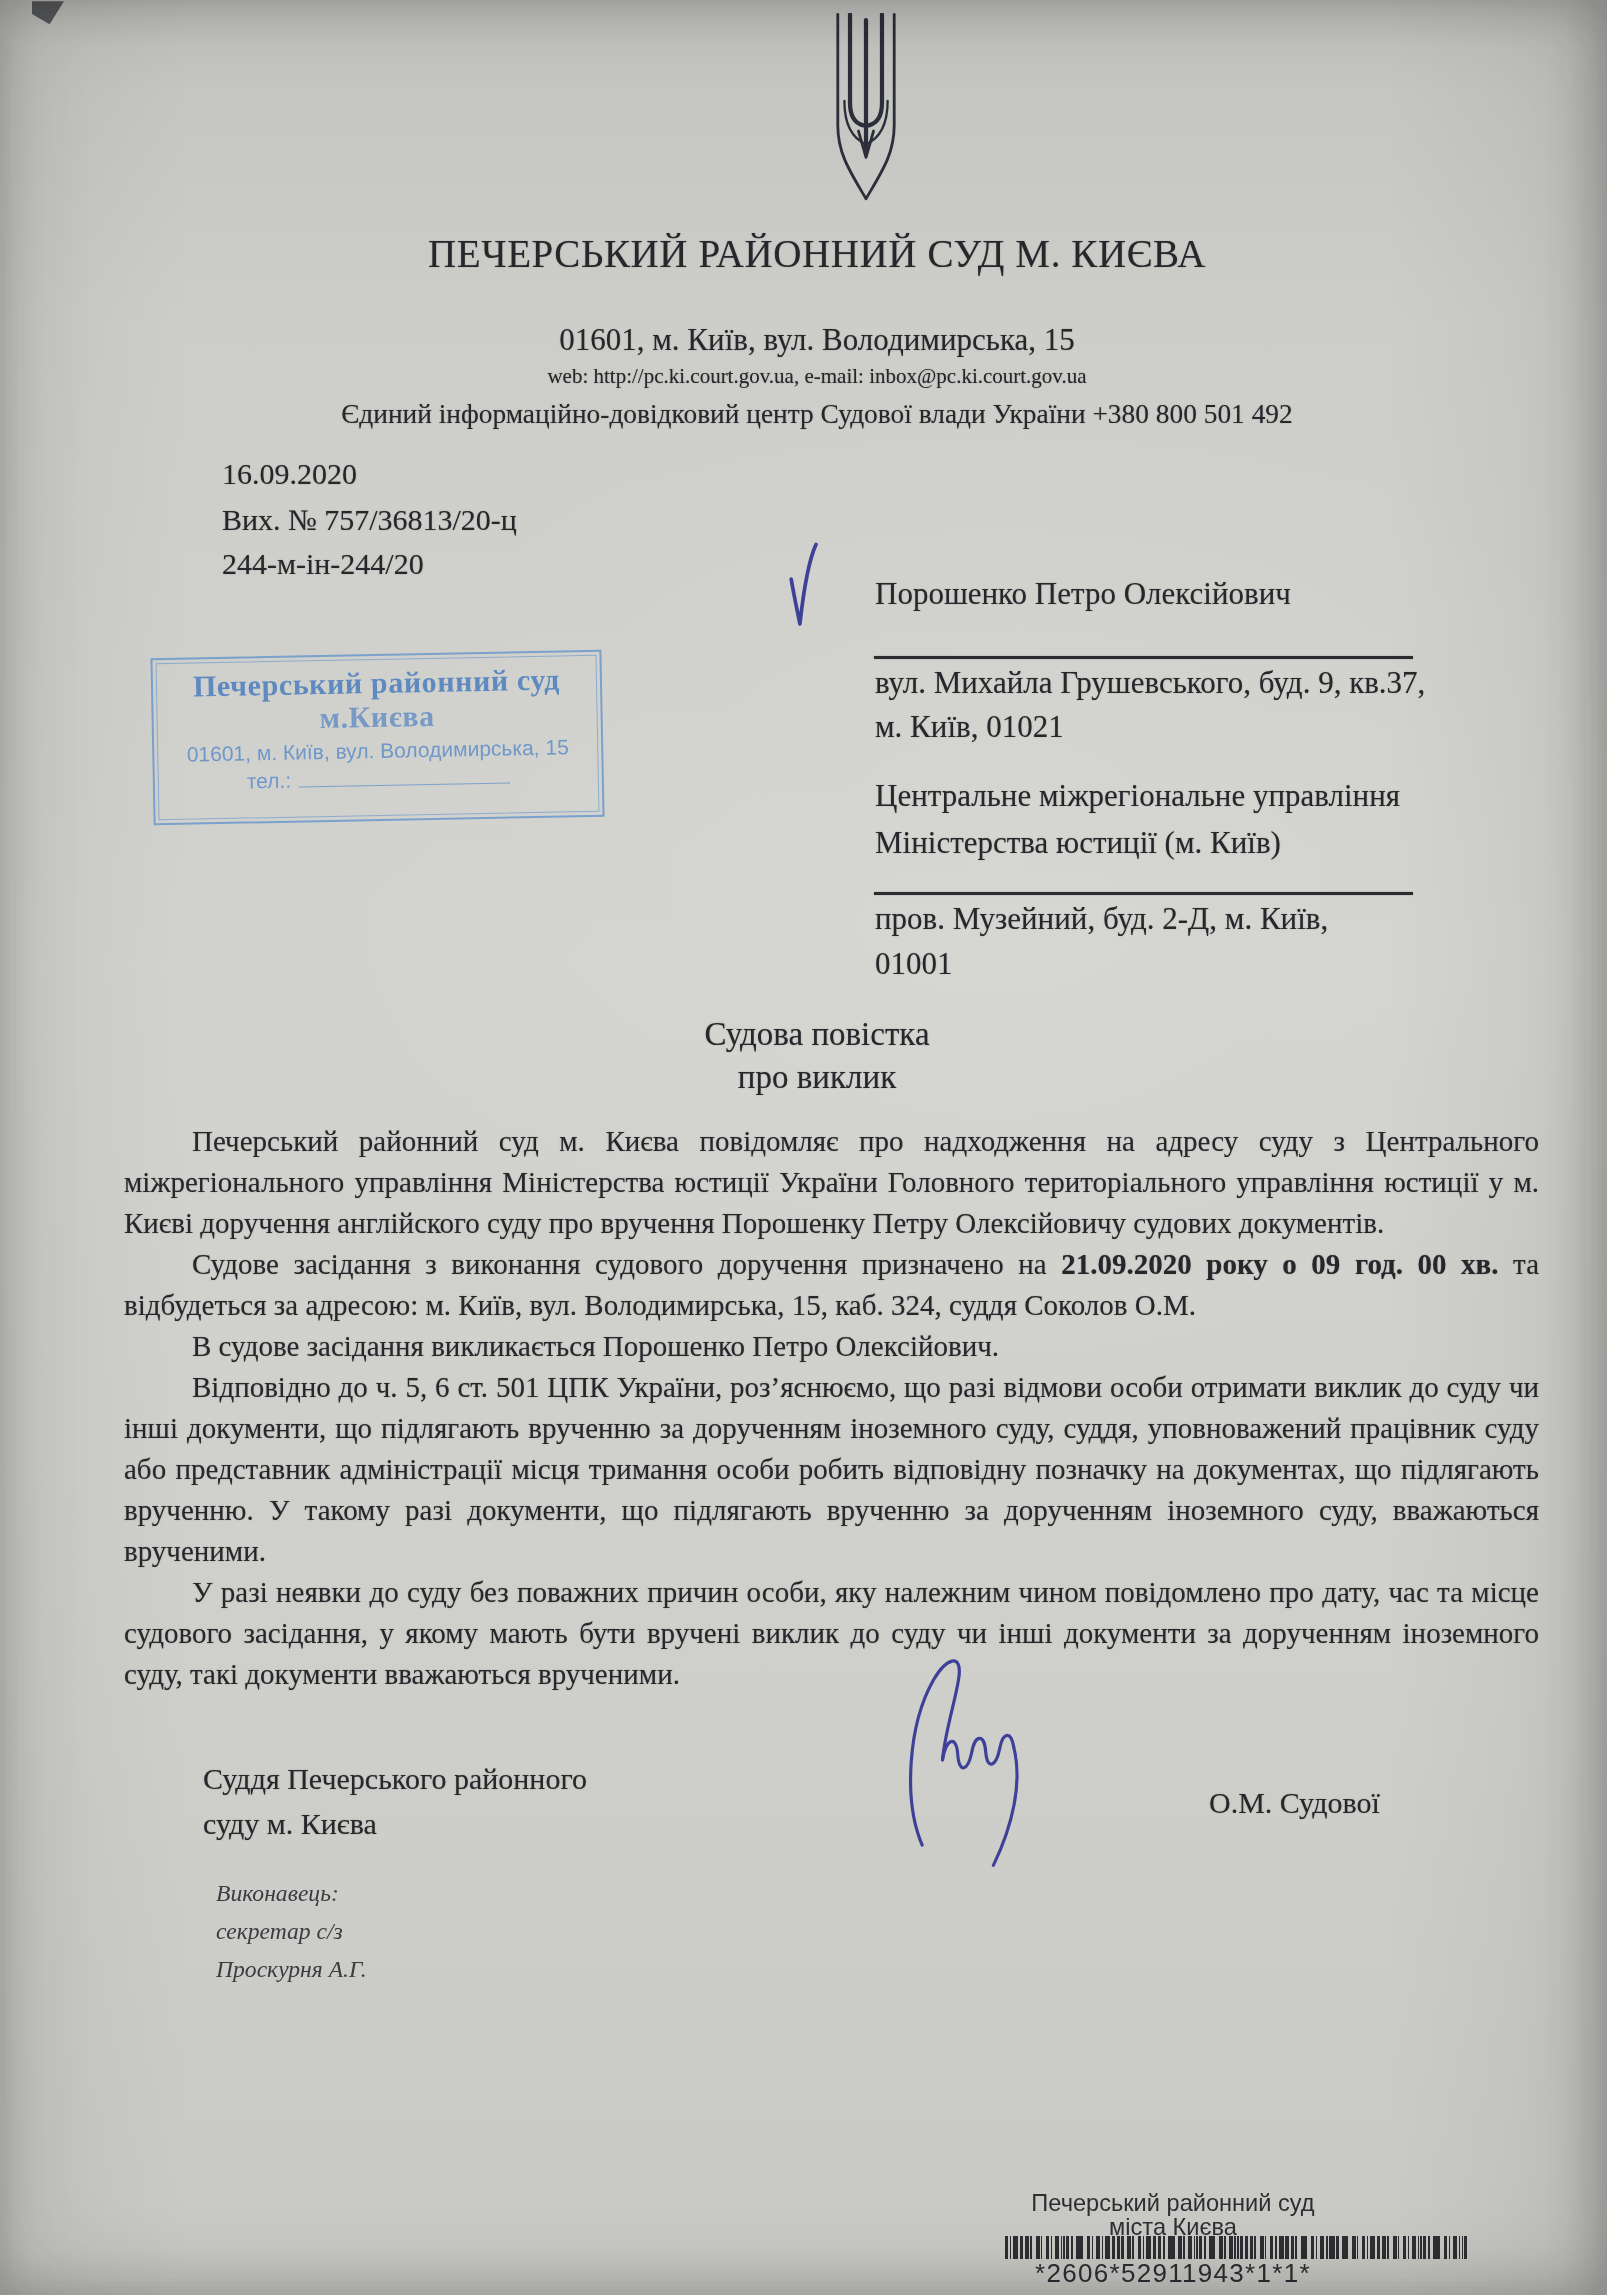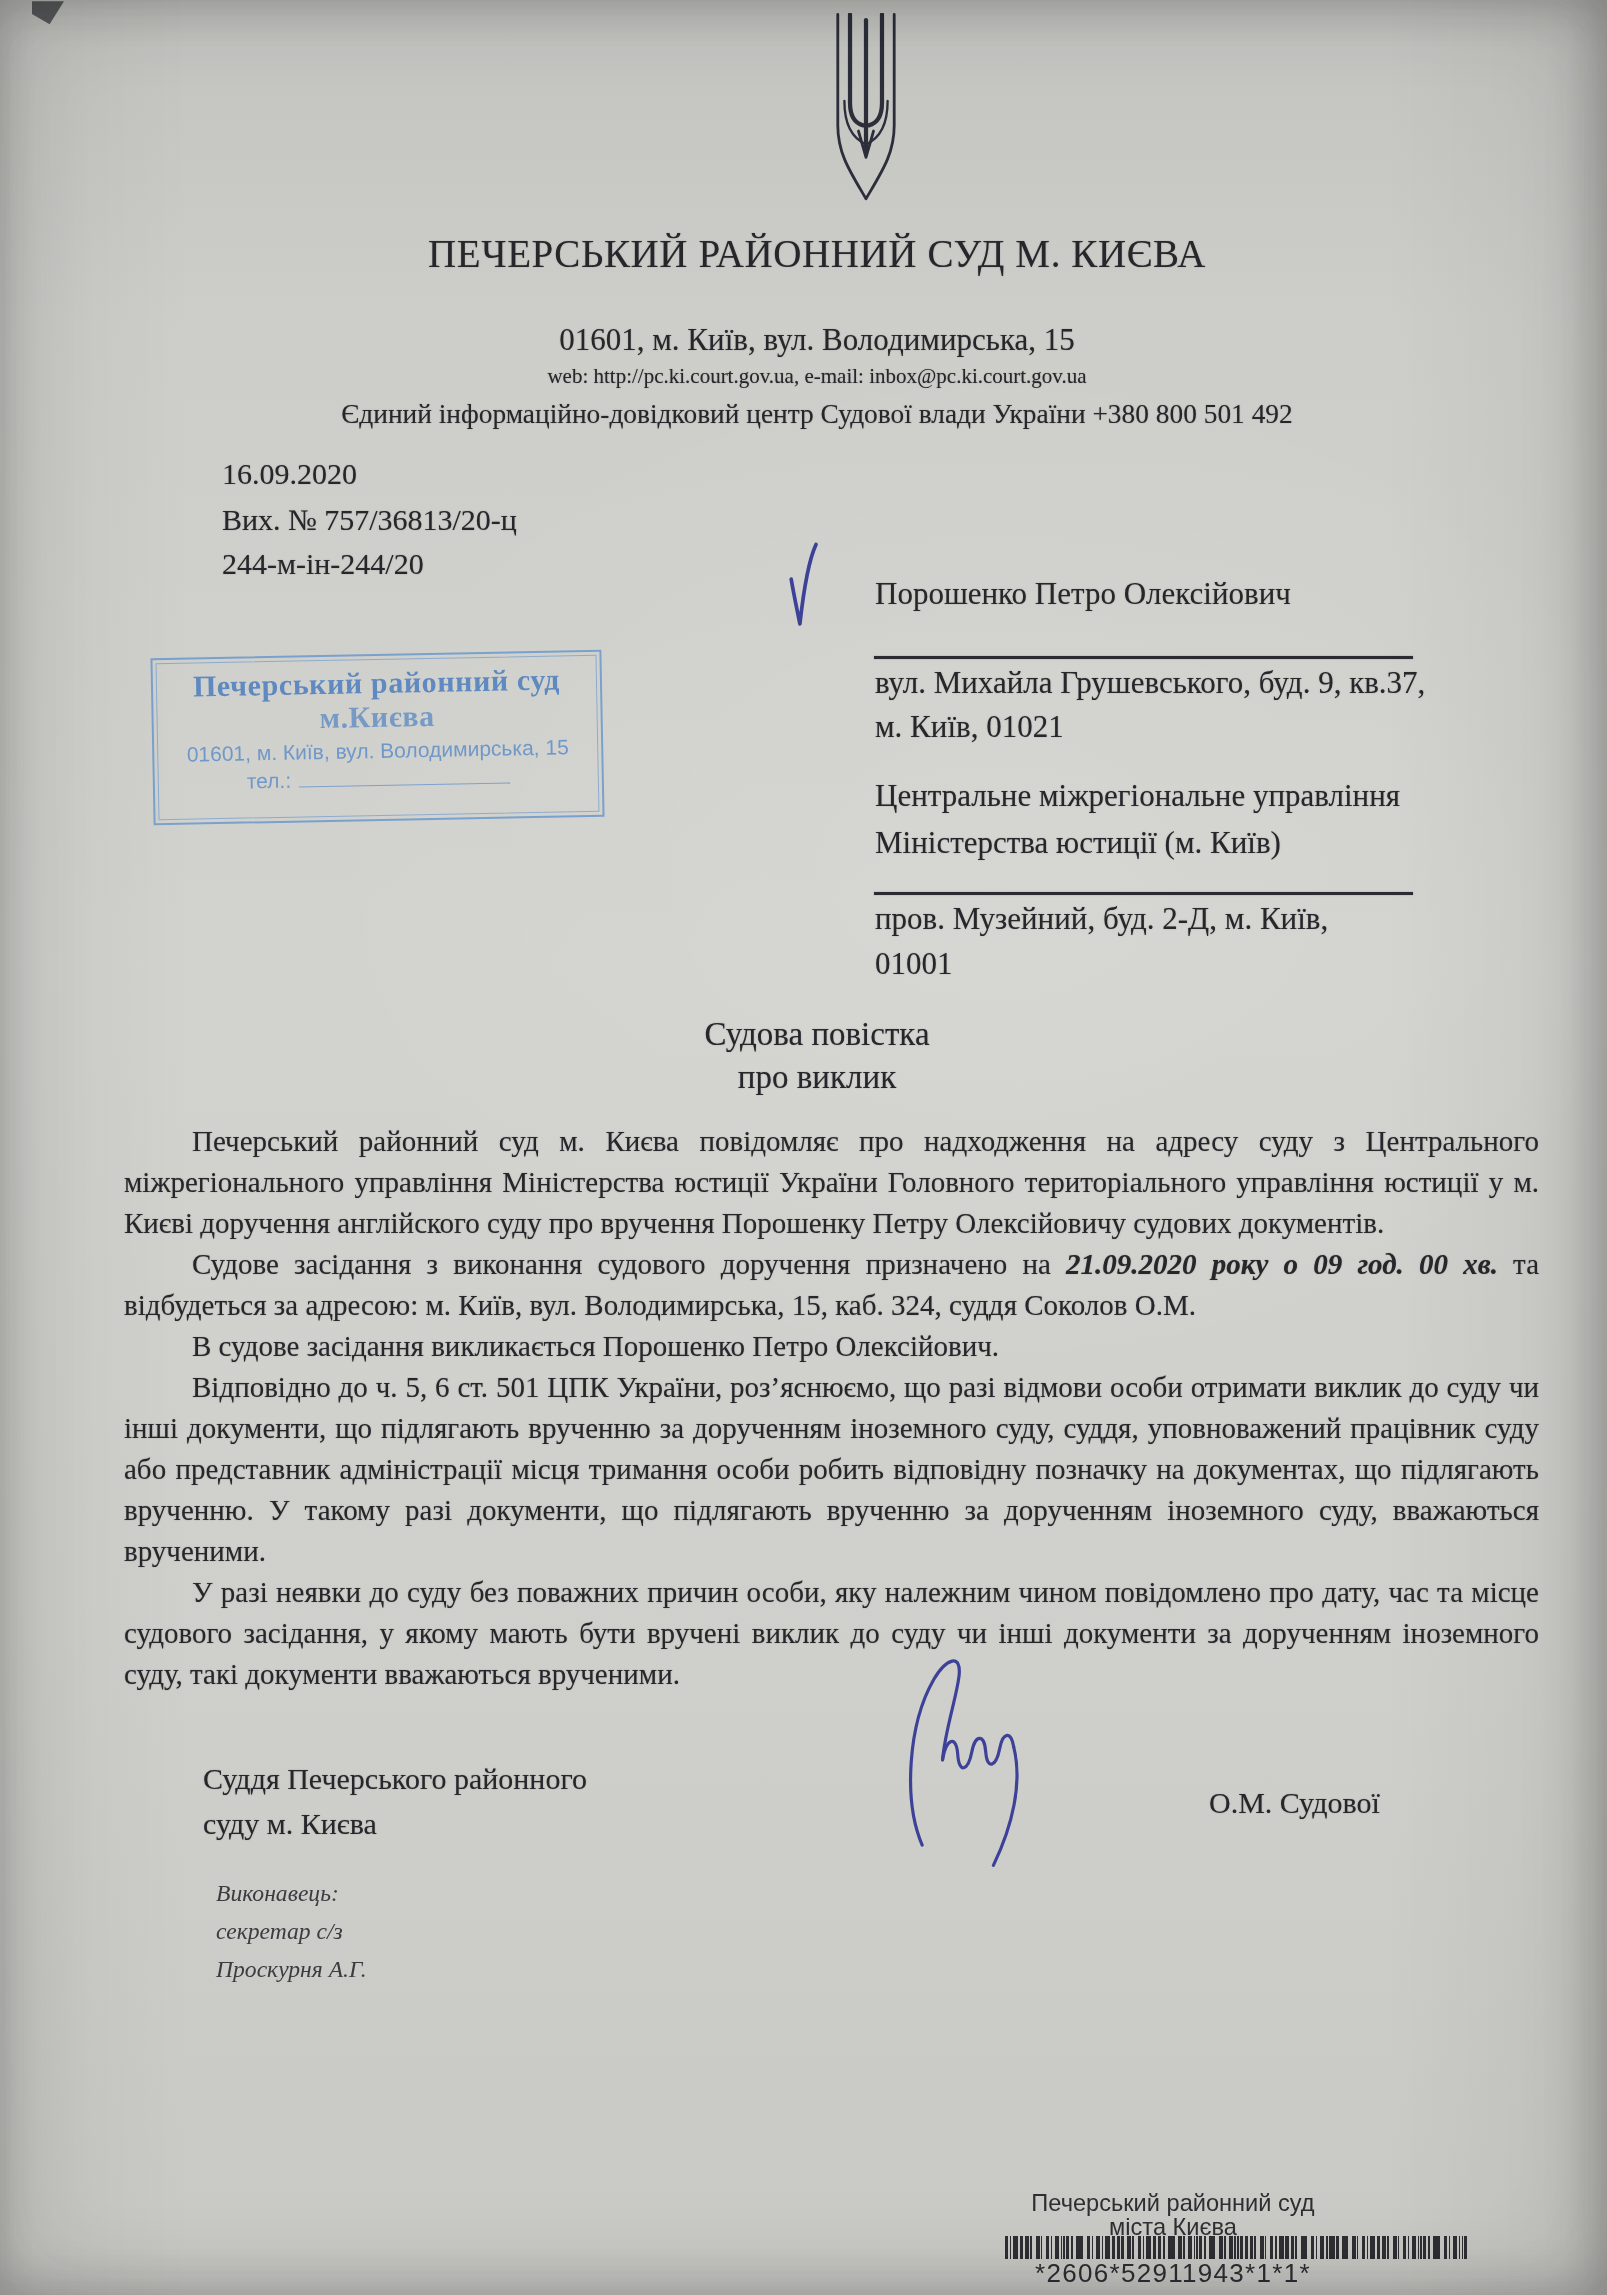--- a/index.html
+++ b/index.html
@@ -51,21 +51,21 @@
   .r2-n1{left:875px;top:778px;font-size:31px;}
   .r2-n2{left:875px;top:825px;font-size:31px;}
   .r2-a1{left:875px;top:901px;font-size:31px;}
   .r2-a2{left:875px;top:946px;font-size:31px;}
   
   .title1{left:96px;top:1016px;width:1442px;font-size:33px;}
   .title2{left:96px;top:1059px;width:1442px;font-size:33px;}
   
   .body-text{left:124px;top:1121px;width:1415px;font-size:29px;line-height:41px;text-align:justify;}
   .body-text p{margin:0;text-indent:68px;}
-  .em-bi{font-weight:bold;font-style:italic;}
+  .em-bi{font-weight:bold;}
   
   .judge{left:203px;top:1756px;font-size:30px;line-height:45px;}
   .sig{left:884px;top:1633px;width:159px;height:246px;z-index:30;}
   .judge-name{left:1209px;top:1786px;font-size:30px;}
   .executor{left:216px;top:1874px;font-size:23.6px;font-style:italic;line-height:38px;color:#3b3b41;}
   
   .foot-c1{left:924px;top:2190px;width:498px;font-size:23.6px;font-family:"Liberation Sans","DejaVu Sans",sans-serif;color:#2e2e33;}
   .foot-c2{left:924px;top:2214px;width:498px;font-size:23.6px;font-family:"Liberation Sans","DejaVu Sans",sans-serif;color:#2e2e33;}
   .barcode{left:1005px;top:2236px;width:464px;height:23px;
     background-image:

